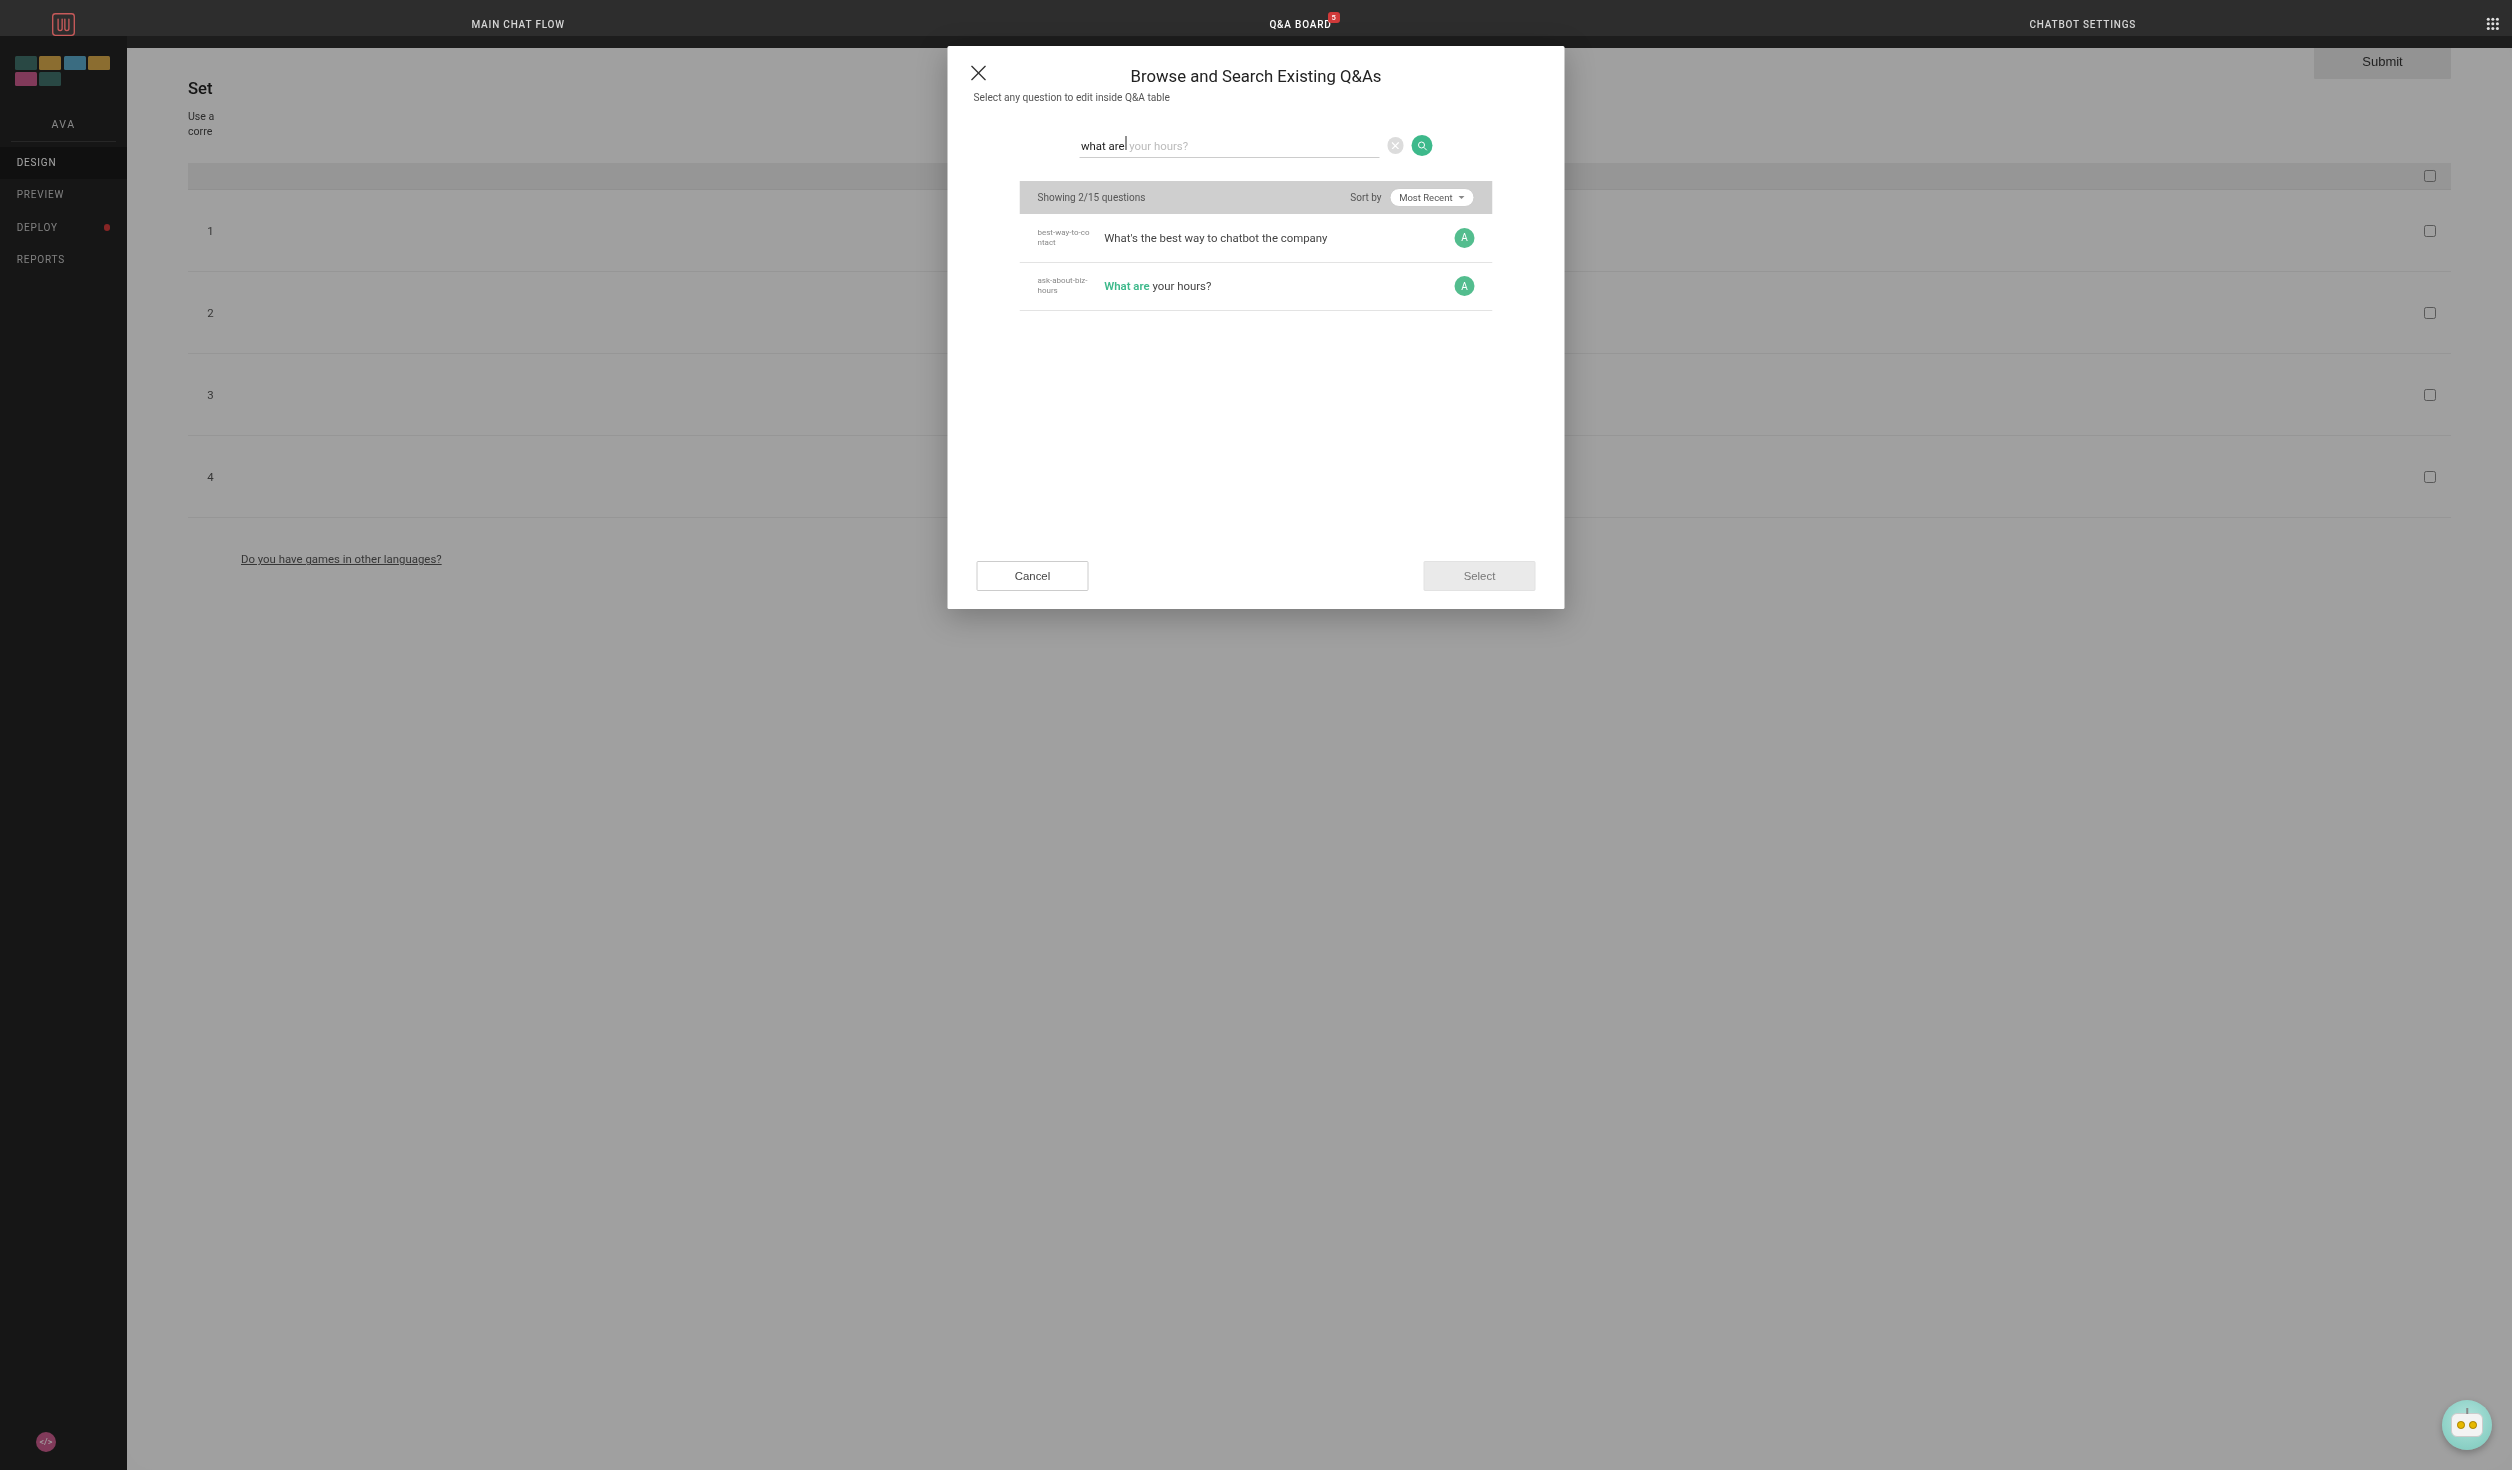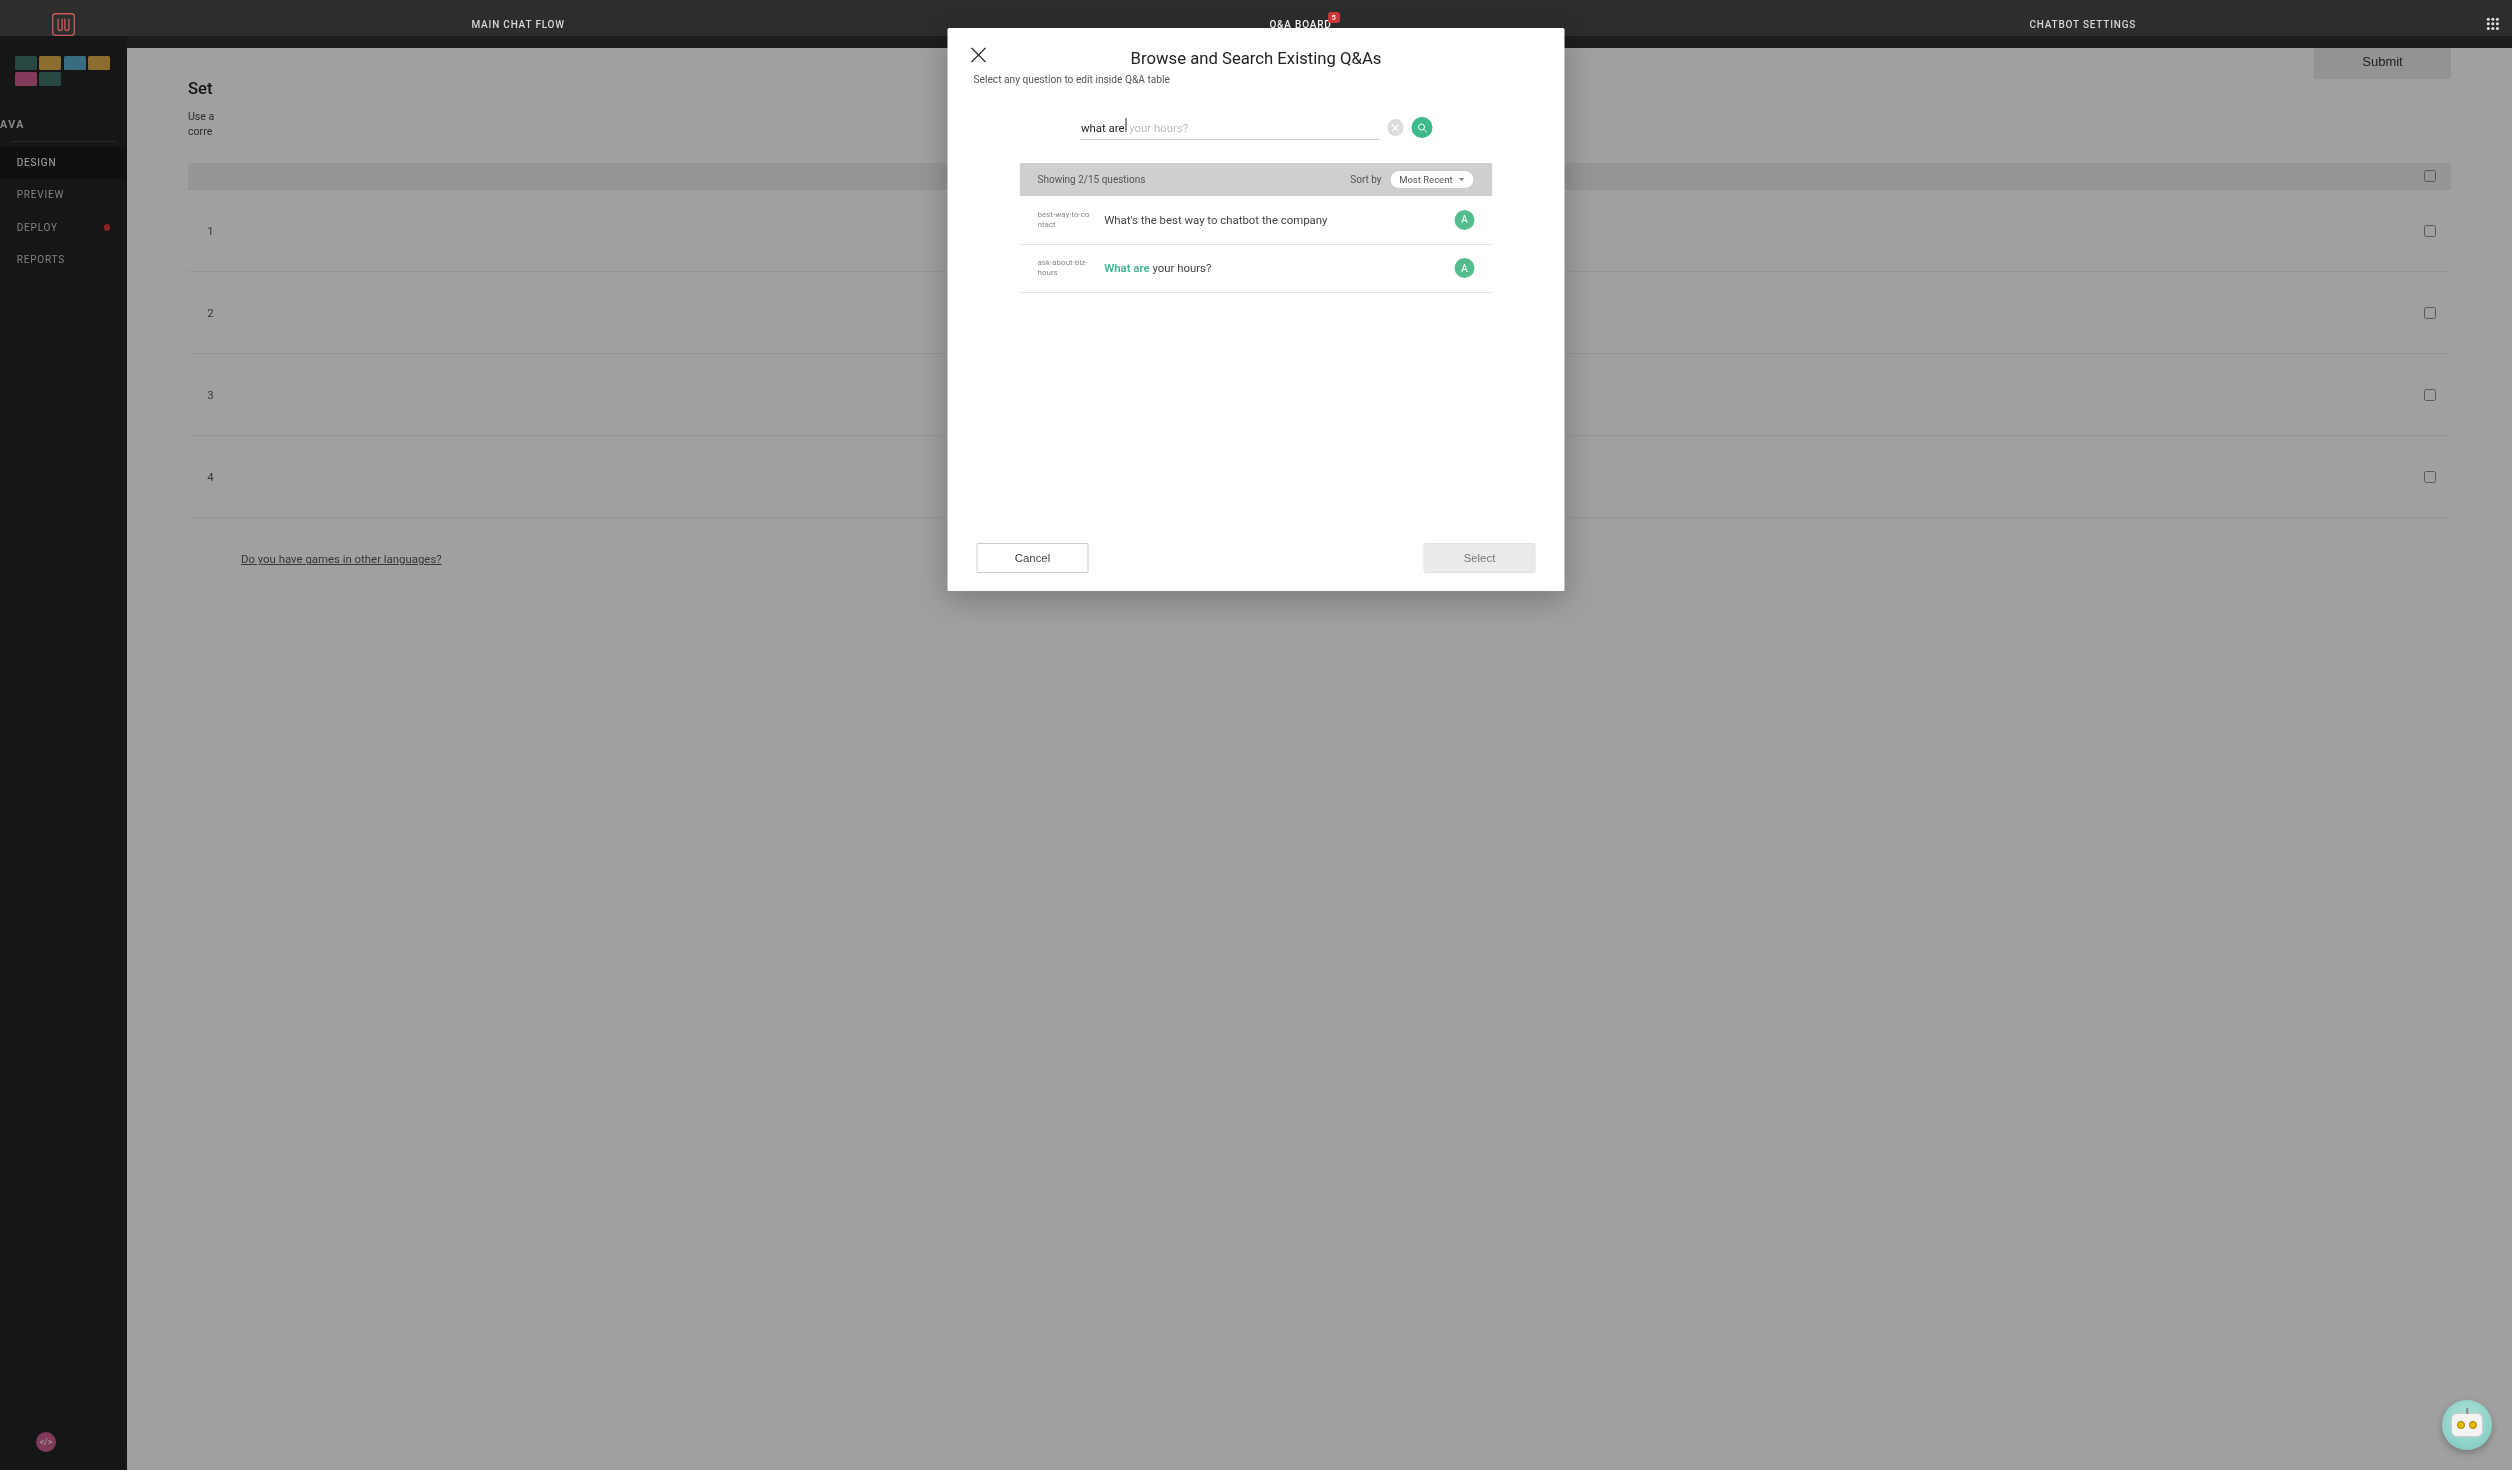--- a/index.html
+++ b/index.html
@@ -97,26 +97,25 @@
     width: 22px; height: 13.7px;
     border-radius: 1.5px;
   }
   .avatar-thumb.a1 { background: #3f6f69; }
   .avatar-thumb.a2 { background: #d6a84b; }
   .avatar-thumb.a3 { background: #5aa7c7; }
   .avatar-thumb.a4 { background: #d6a84b; }
   .avatar-thumb.a5 { background: #c75a8a; }
   .avatar-thumb.a6 { background: #3f6f69; }
   .bot-name {
-    text-align: left;
+    text-align: center;
     padding: 23px 0 10.6px 0;
     font-size: 10.6px;
     letter-spacing: 1.5px;
     color: #d0d0d0;
-    font-weight: bold;
   }
   .sb-divider {
     height: 0.8px;
     background: #3c3c3c;
     margin: 0 10.6px 4.6px 10.6px;
   }
   .nav-item {
     display: flex;
     align-items: center;
     justify-content: space-between;
@@ -200,21 +199,21 @@
     left: 0;
     right: 0;
     bottom: 0;
     background: rgba(0,0,0,0.35);
     z-index: 5;
   }
 
   
   .modal {
     position: absolute;
-    top: 28px;
+    top: 46px;
     left: 50%;
     transform: translateX(-50%);
     width: 617px;
     height: 563px;
     background: #fff;
     border-radius: 1.5px;
     box-shadow: 0 7.6px 30px rgba(0,0,0,0.25);
     z-index: 10;
     display: flex;
     flex-direction: column;

